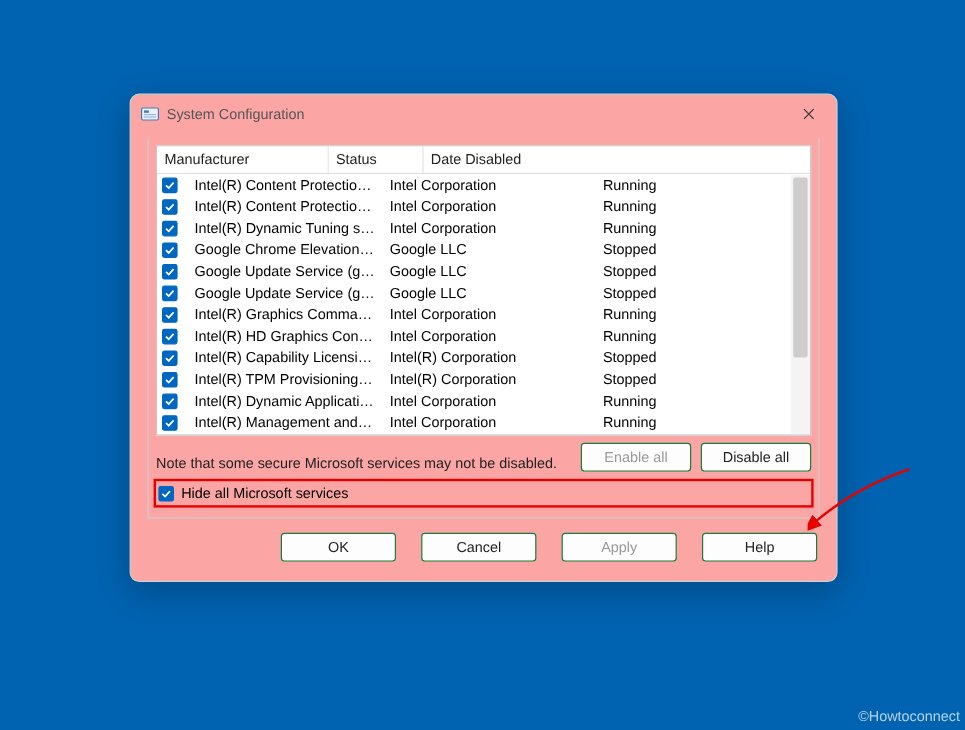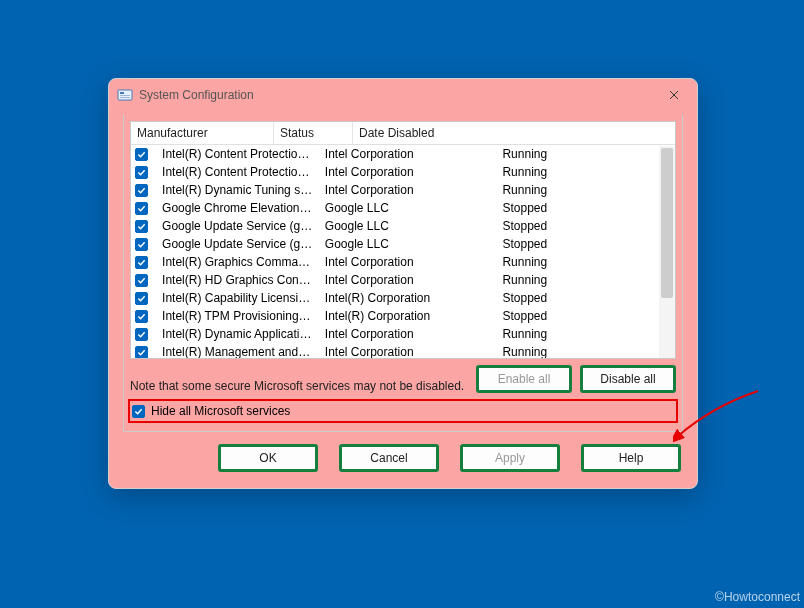--- a/index.html
+++ b/index.html
@@ -176,21 +176,21 @@
     gap: 8px;
   }
   .note-text {
     flex: 1;
     font-size: 12px;
     color: #222;
   }
   .btn {
     min-width: 74px;
     height: 22px;
-    border: 3px solid #15803d;
+    border: 1px solid #15803d;
     background: #fdfdfd;
     border-radius: 3px;
     font-size: 12px;
     padding: 0 8px;
     display: inline-flex;
     align-items: center;
     justify-content: center;
     color: #222;
   }
   .btn.disabled { color: #999; }

